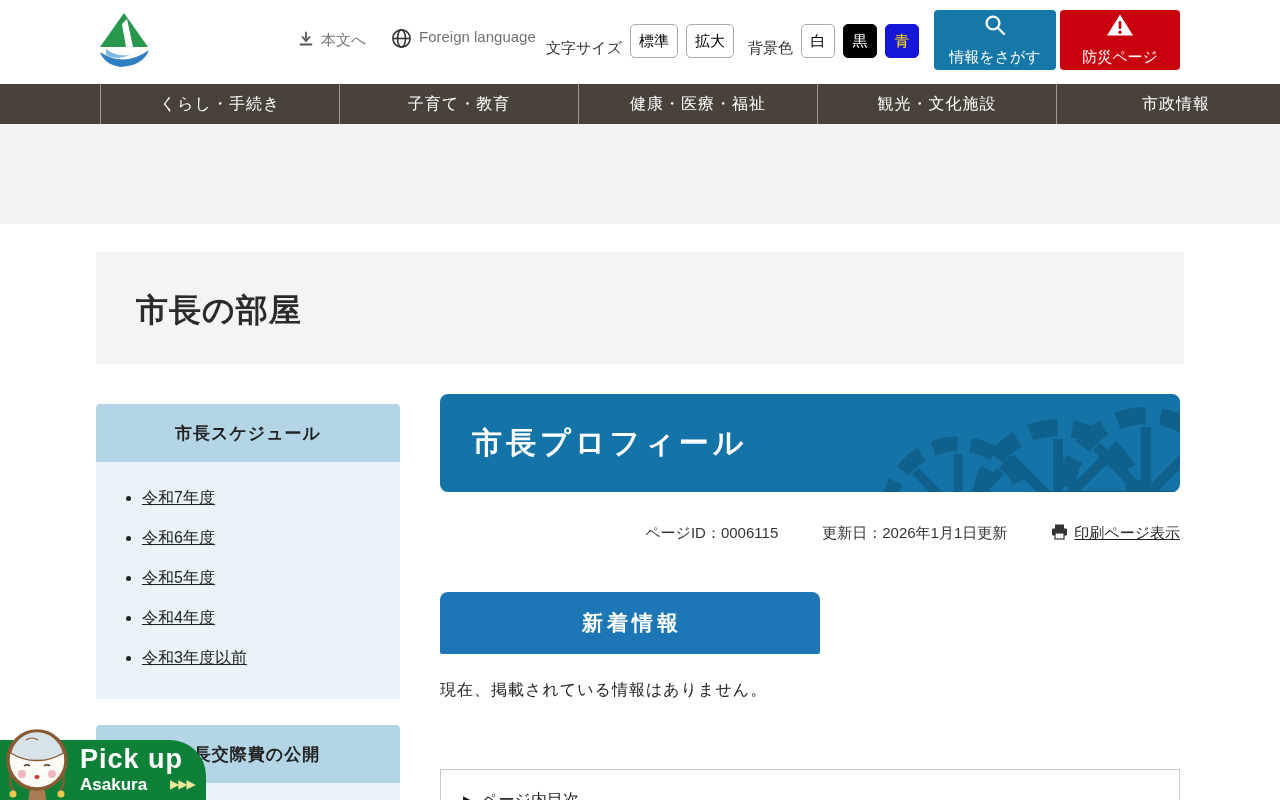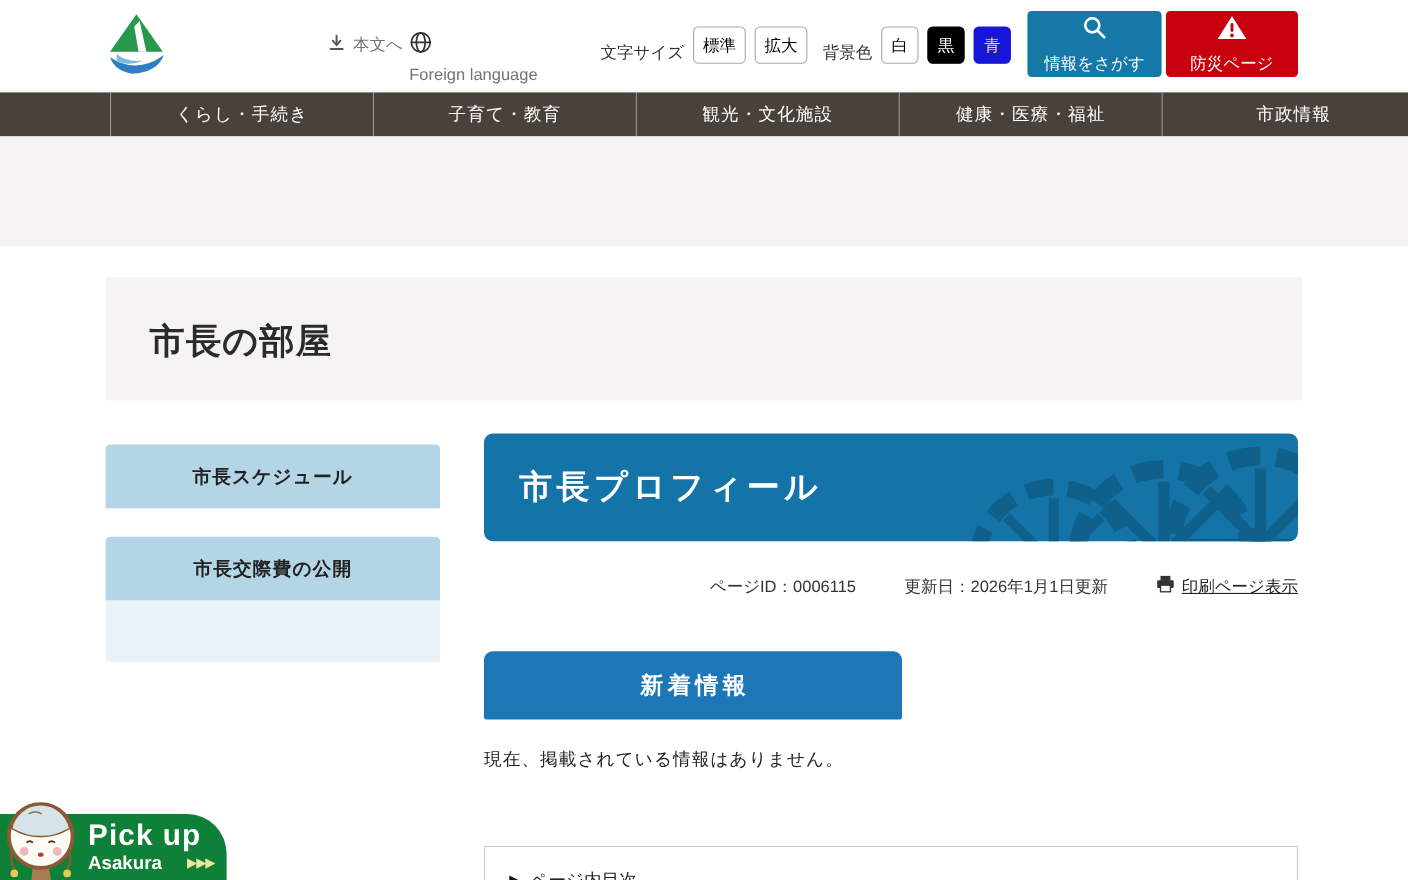--- a/index.html
+++ b/index.html
@@ -11,21 +11,21 @@
   .top-bar{position:absolute;top:0;height:4px;background:#353432;}
   .top-bar.b1{left:96px;width:516px;}
   .top-bar.b2{left:634px;width:266px;}
 
   
   .site-header{position:absolute;left:0;top:0;width:1280px;height:84px;background:#fff;}
   .logo{position:absolute;left:96px;top:11px;display:flex;align-items:center;gap:12px;cursor:pointer;}
   .logo-text{font-size:33px;font-weight:bold;color:#333;letter-spacing:2px;}
   .hdr-link{position:absolute;display:flex;gap:7px;font-size:15px;color:#737373;cursor:pointer;}
   .hdr-link.skip{left:298px;top:31px;}
-  .hdr-link.foreign{left:372px;top:28px;flex-direction:column;}
+  .hdr-link.foreign{left:391px;top:28px;}
   .group{position:absolute;display:flex;align-items:flex-end;gap:8px;font-size:15px;color:#333;}
   .group.fontsize{left:546px;top:24px;}
   .group.bgcolor{left:748px;top:24px;}
   .chip{height:34px;min-width:34px;padding:0 8px;border:1px solid #a9a9a9;border-radius:5px;background:#fff;
         font-size:15px;display:flex;align-items:center;justify-content:center;box-sizing:border-box;cursor:pointer;color:#000000;}
   .chip.black{background:#000;color:#fff;border-color:#000;}
   .chip.blue{background:#1616d9;color:#ffe200;border-color:#1616d9;}
   .big-btn{position:absolute;top:10px;height:60px;border-radius:4px;color:#fff;display:flex;flex-direction:column;
            align-items:center;justify-content:center;gap:8px;font-size:15px;cursor:pointer;box-sizing:border-box;}
   .big-btn.search{left:934px;width:122px;background:#1678a8;}
@@ -157,22 +157,22 @@
       </svg>
     </span>
     <span>防災ページ</span>
   </div>
 </header>
 
 <nav class="global-nav">
   <ul>
       <li>くらし・手続き</li>
       <li>子育て・教育</li>
+      <li>健康・医療・福祉</li>
       <li>観光・文化施設</li>
-      <li>健康・医療・福祉</li>
       <li>市政情報</li>
     </ul>
 </nav>
 
 <div class="breadcrumb">
   <div class="bc-row r1">
     <span class="badge">現在地</span>
     <span>
       <a class="link">トップページ</a>
       <span class="bc-plain">&gt;</span>
@@ -191,20 +191,27 @@
   </div>
 </div>
 
 <div class="title-box">
   <h1>市長の部屋</h1>
 </div>
 
 <aside class="sidebar">
     <section class="sb-section">
       <div class="sb-header">市長スケジュール</div>
+      <ul class="sb-list">
+        <li><a class="link">令和7年度</a></li>
+        <li><a class="link">令和6年度</a></li>
+        <li><a class="link">令和5年度</a></li>
+        <li><a class="link">令和4年度</a></li>
+        <li><a class="link">令和3年度以前</a></li>
+      </ul>
     </section>
     <section class="sb-section">
       <div class="sb-header">市長交際費の公開</div>
       <ul class="sb-list"></ul>
     </section>
   </aside>
 
 <main class="main">
   <div class="hero">
     <h2>市長プロフィール</h2>

